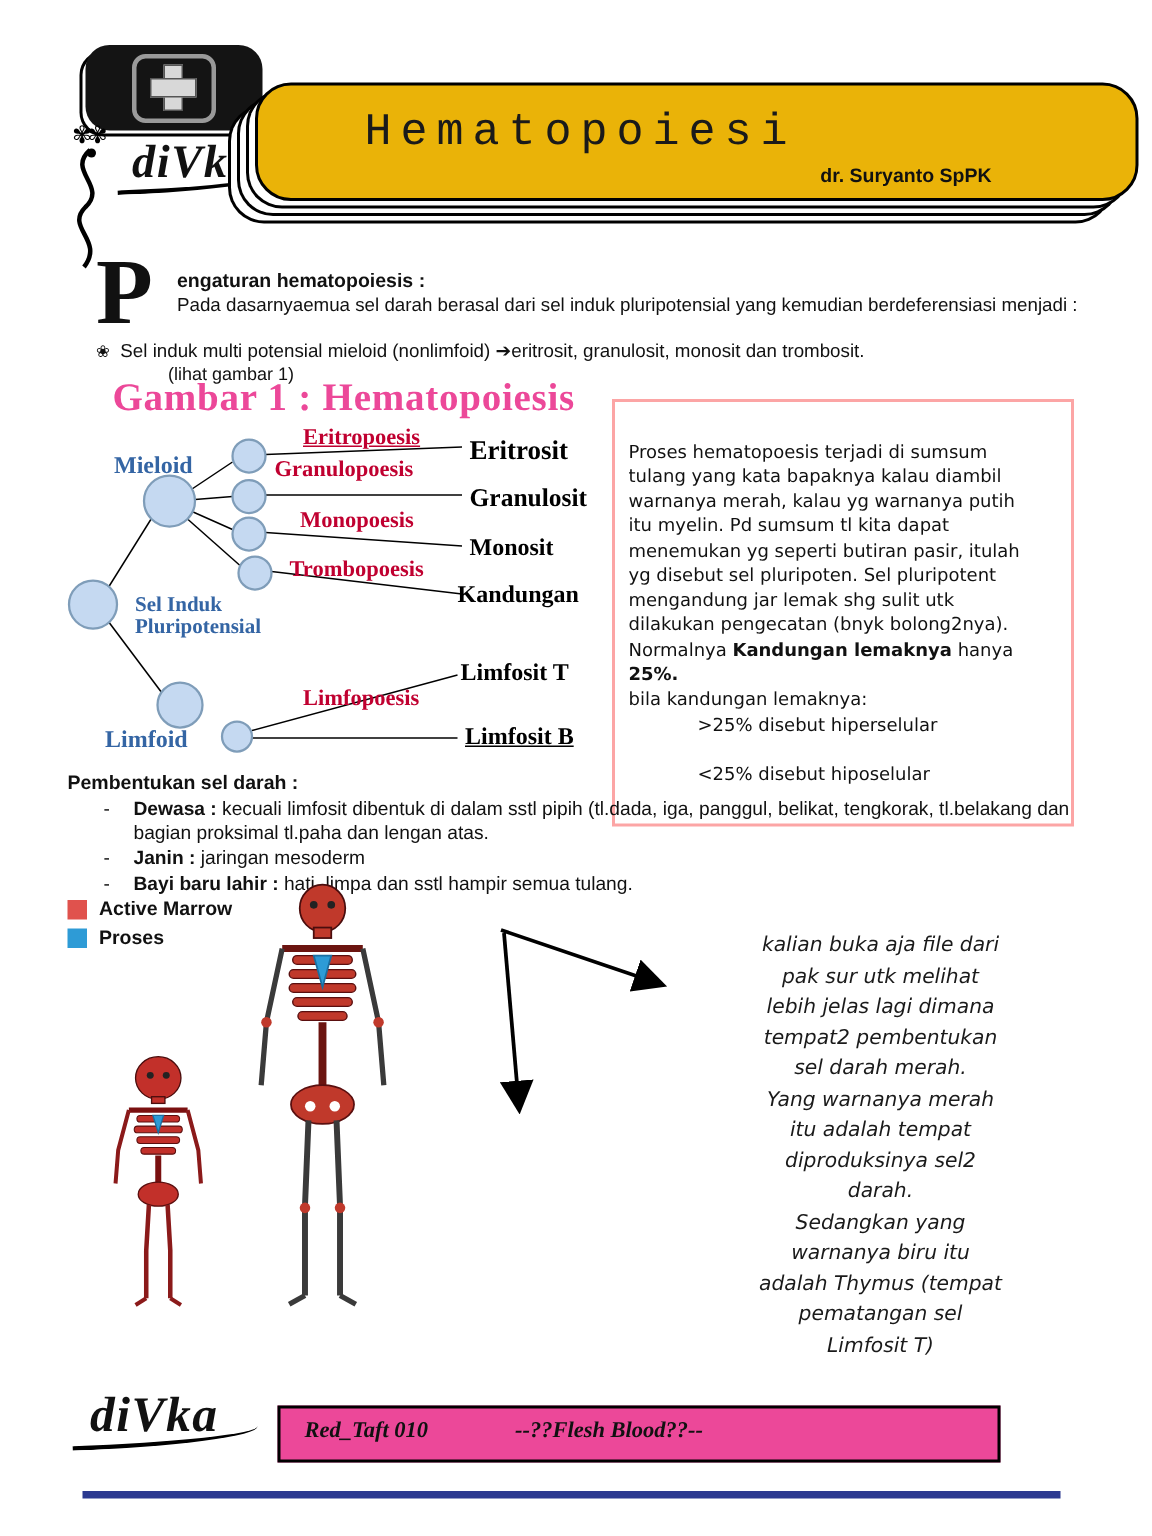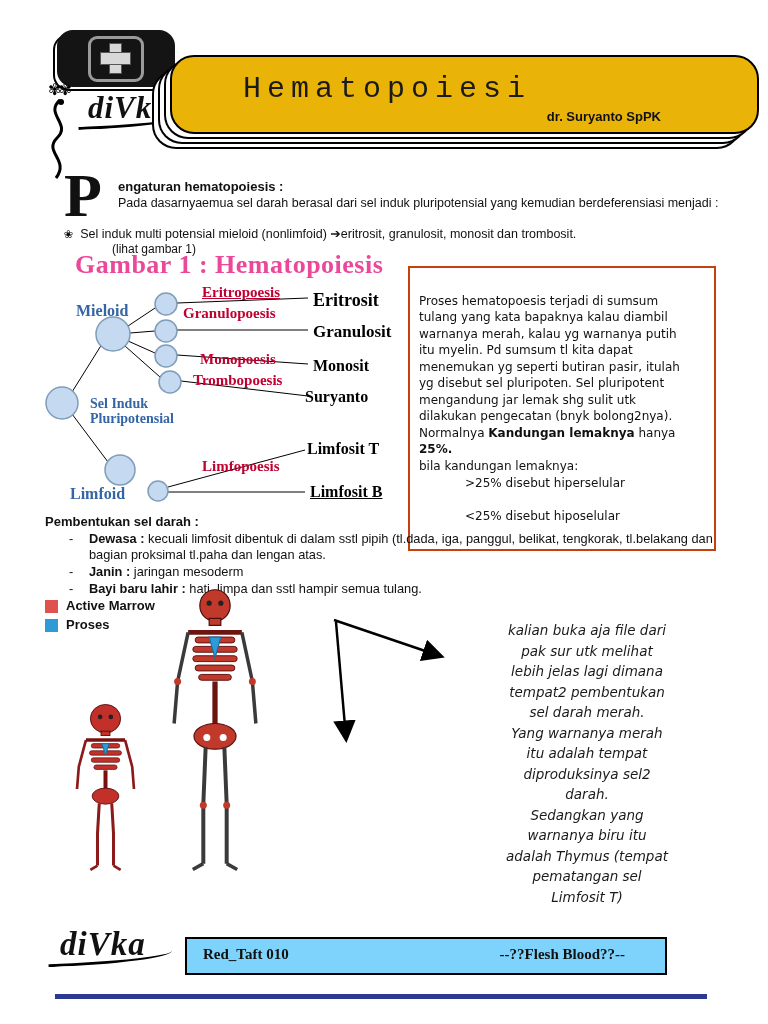--- a/index.html
+++ b/index.html
@@ -40,21 +40,21 @@
   .fig-title{position:absolute;left:75px;top:250px;font-family:"Liberation Serif",serif;
       font-size:26px;font-weight:600;color:#ec4899;letter-spacing:.5px;}
   .diagram-svg{position:absolute;left:40px;top:282px;}
   .dl{position:absolute;font-family:"Liberation Serif",serif;font-weight:bold;font-size:15px;white-space:nowrap;}
   .dl-red{color:#C00030;}
   .dl-blue{color:#3465A4;font-size:14px;}
   .dl-black{color:#000;font-size:16px;}
   .underl{text-decoration:underline;}
 
   
-  .notebox{position:absolute;left:408px;top:266px;width:286px;min-height:230px;border:2px solid #c2410c;
+  .notebox{position:absolute;left:408px;top:266px;width:286px;min-height:230px;border:2px solid #fca5a5;
       padding:8px 9px;font-family:"DejaVu Sans",sans-serif;font-size:12px;line-height:1.38;white-space:pre-line;}
   .nb-ind{margin-left:46px;}
 
   
   .pemb{position:absolute;left:45px;top:514px;width:692px;font-size:12.8px;}
   .pemb-head{font-weight:bold;font-size:13px;margin-bottom:2px;}
   .pb-item{display:flex;margin:1px 0;padding-left:24px;}
   .pb-dash{width:20px;flex:0 0 20px;}
   .pb-text{flex:1;line-height:1.25;}
 
@@ -68,23 +68,23 @@
   .skel-child{position:absolute;left:58px;top:700px;}
   .arrows-svg{position:absolute;left:328px;top:612px;}
   .handnote{position:absolute;left:478px;top:620px;width:218px;text-align:center;font-style:italic;
       font-family:"DejaVu Sans",sans-serif;font-size:13.5px;line-height:1.52;white-space:pre-line;color:#1a1a1a;}
 
   
   .ft-logo{position:absolute;left:60px;top:926px;font-family:"Liberation Serif",serif;font-style:italic;
       font-weight:bold;font-size:33px;letter-spacing:1px;}
   .ft-logo::after{content:"";position:absolute;left:-12px;right:-26px;bottom:-2px;height:12px;
       border-bottom:3px solid #000;border-bottom-right-radius:100% 12px;transform:rotate(-2deg);}
-  .ft-box{position:absolute;left:185px;top:937px;width:478px;height:34px;border:2px solid #000;background:#7dd3fc;}
+  .ft-box{position:absolute;left:185px;top:937px;width:478px;height:34px;border:2px solid #000;background:#ec4899;font-style:italic;}
   .ft-left{position:absolute;left:16px;top:7px;font-family:"Liberation Serif",serif;font-weight:bold;font-size:15px;}
-  .ft-right{position:absolute;left:0;right:40px;top:7px;text-align:right;font-family:"Liberation Serif",serif;font-weight:bold;font-size:15px;}
+  .ft-right{position:absolute;left:0;right:40px;top:7px;text-align:center;font-family:"Liberation Serif",serif;font-weight:bold;font-size:15px;}
   .bt-bar{position:absolute;left:55px;top:994px;width:652px;height:5px;background:#2B3990;}
 </style>
 </head>
 <body>
 
 <div class="page">
 
   <div class="cross-plate">
     <div class="cross-frame">
       <span class="cross-v"></span>
@@ -138,24 +138,24 @@
       <circle cx="130" cy="100" r="11"></circle>
       <circle cx="118" cy="209" r="10"></circle>
     </g>
   </svg>
 
   <div class="dl dl-blue" style="left:76px;top:302px;font-size:16px;">Mieloid</div>
   <div class="dl dl-red underl" style="left:202px;top:284px;">Eritropoesis</div>
   <div class="dl dl-black" style="left:313px;top:290px;font-size:18px;">Eritrosit</div>
   <div class="dl dl-red" style="left:183px;top:305px;">Granulopoesis</div>
   <div class="dl dl-black" style="left:313px;top:322px;font-size:17px;">Granulosit</div>
-  <div class="dl dl-red" style="left:200px;top:339px;margin-top:12px;">Monopoesis</div>
+  <div class="dl dl-red" style="left:200px;top:339px;">Monopoesis</div>
   <div class="dl dl-black" style="left:313px;top:357px;">Monosit</div>
   <div class="dl dl-red" style="left:193px;top:372px;">Trombopoesis</div>
-  <div class="dl dl-black" style="left:305px;top:388px;">Suryanto</div>
+  <div class="dl dl-black" style="left:305px;top:388px;">Kandungan</div>
   <div class="dl dl-blue" style="left:90px;top:396px;">Sel Induk</div>
   <div class="dl dl-blue" style="left:90px;top:411px;">Pluripotensial</div>
   <div class="dl dl-black" style="left:307px;top:440px;">Limfosit T</div>
   <div class="dl dl-red" style="left:202px;top:458px;">Limfopoesis</div>
   <div class="dl dl-blue" style="left:70px;top:485px;font-size:16px;">Limfoid</div>
   <div class="dl dl-black underl" style="left:310px;top:483px;">Limfosit B</div>
 
   <div class="notebox">
     <span>Proses hematopoesis terjadi di sumsum
 tulang yang kata bapaknya kalau diambil

